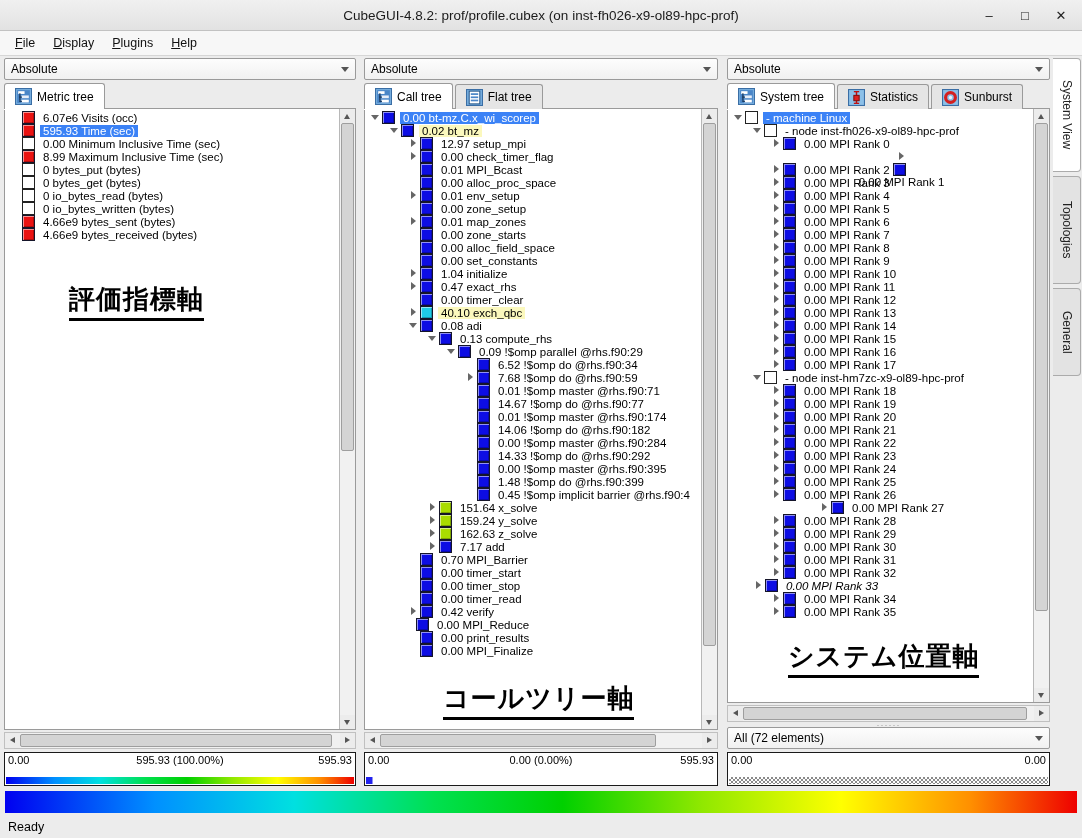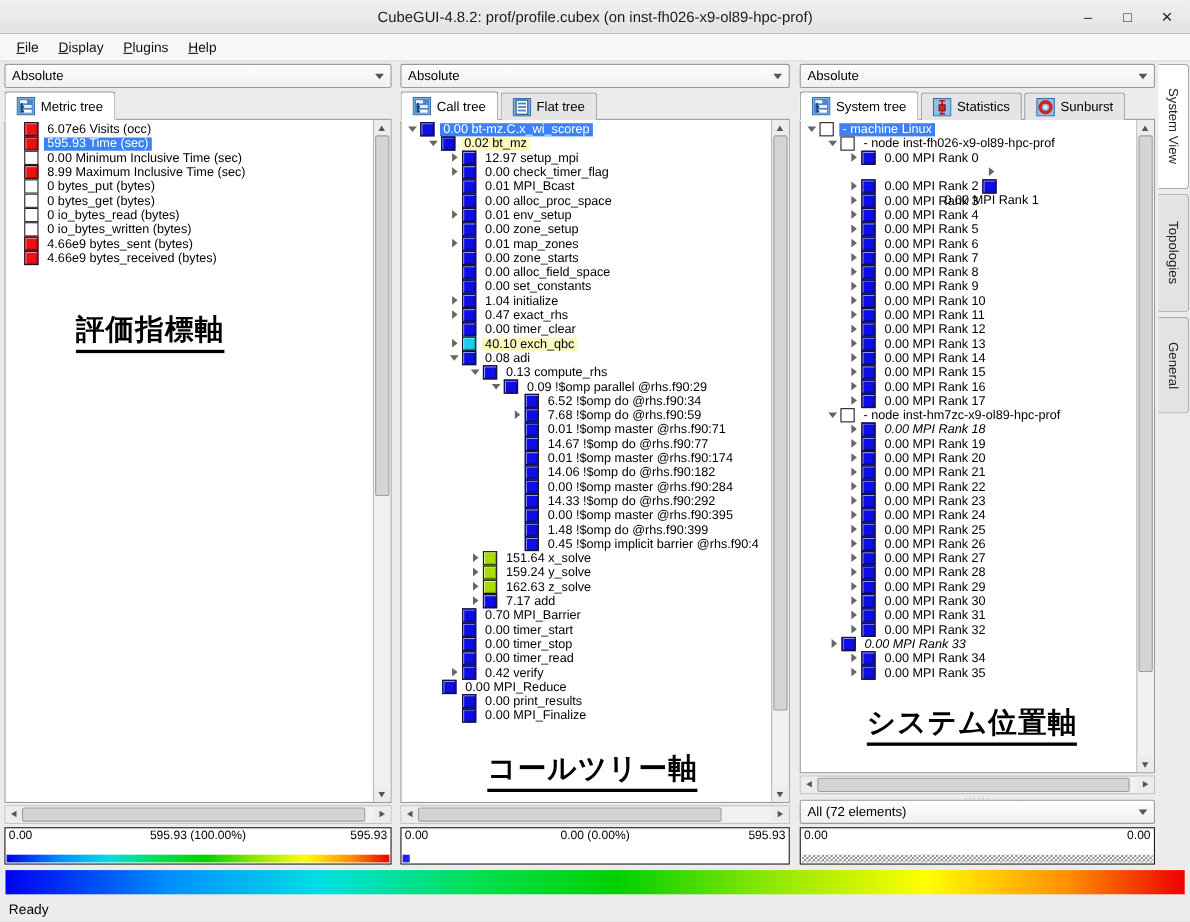--- a/index.html
+++ b/index.html
@@ -440,21 +440,21 @@
           <div class="trow" style="padding-left: 42px;">
             <span class="exp none"></span>
             <span class="tbox blue"></span>
             <span class="tlabel">0.00 timer_read</span>
           </div>
           <div class="trow" style="padding-left: 42px;">
             <span class="exp closed"></span>
             <span class="tbox blue"></span>
             <span class="tlabel">0.42 verify</span>
           </div>
-          <div class="trow" style="padding-left: 24px;">
+          <div class="trow" style="padding-left: 38px;">
             <span class="exp none"></span>
             <span class="tbox blue"></span>
             <span class="tlabel">0.00 MPI_Reduce</span>
           </div>
           <div class="trow" style="padding-left: 42px;">
             <span class="exp none"></span>
             <span class="tbox blue"></span>
             <span class="tlabel">0.00 print_results</span>
           </div>
           <div class="trow" style="padding-left: 42px;">
@@ -633,21 +633,21 @@
           <div class="trow" style="padding-left: 42px;">
             <span class="exp closed"></span>
             <span class="tbox blue"></span>
             <span class="tlabel">0.00 MPI Rank 17</span>
           </div>
           <div class="trow" style="padding-left: 23px;">
             <span class="exp open"></span>
             <span class="tbox white"></span>
             <span class="tlabel">- node inst-hm7zc-x9-ol89-hpc-prof</span>
           </div>
-          <div class="trow" style="padding-left: 42px; font-style: italic;">
+          <div class="trow" style="padding-left: 42px;">
             <span class="exp closed"></span>
             <span class="tbox blue"></span>
             <span class="tlabel">0.00 MPI Rank 18</span>
           </div>
           <div class="trow" style="padding-left: 42px;">
             <span class="exp closed"></span>
             <span class="tbox blue"></span>
             <span class="tlabel">0.00 MPI Rank 19</span>
           </div>
           <div class="trow" style="padding-left: 42px;">
@@ -678,21 +678,21 @@
           <div class="trow" style="padding-left: 42px;">
             <span class="exp closed"></span>
             <span class="tbox blue"></span>
             <span class="tlabel">0.00 MPI Rank 25</span>
           </div>
           <div class="trow" style="padding-left: 42px;">
             <span class="exp closed"></span>
             <span class="tbox blue"></span>
             <span class="tlabel">0.00 MPI Rank 26</span>
           </div>
-          <div class="trow" style="padding-left: 42px;">
+          <div class="trow" style="padding-left: 42px; margin-left: 48px;">
             <span class="exp closed"></span>
             <span class="tbox blue"></span>
             <span class="tlabel">0.00 MPI Rank 27</span>
           </div>
           <div class="trow" style="padding-left: 42px;">
             <span class="exp closed"></span>
             <span class="tbox blue"></span>
             <span class="tlabel">0.00 MPI Rank 28</span>
           </div>
           <div class="trow" style="padding-left: 42px;">

